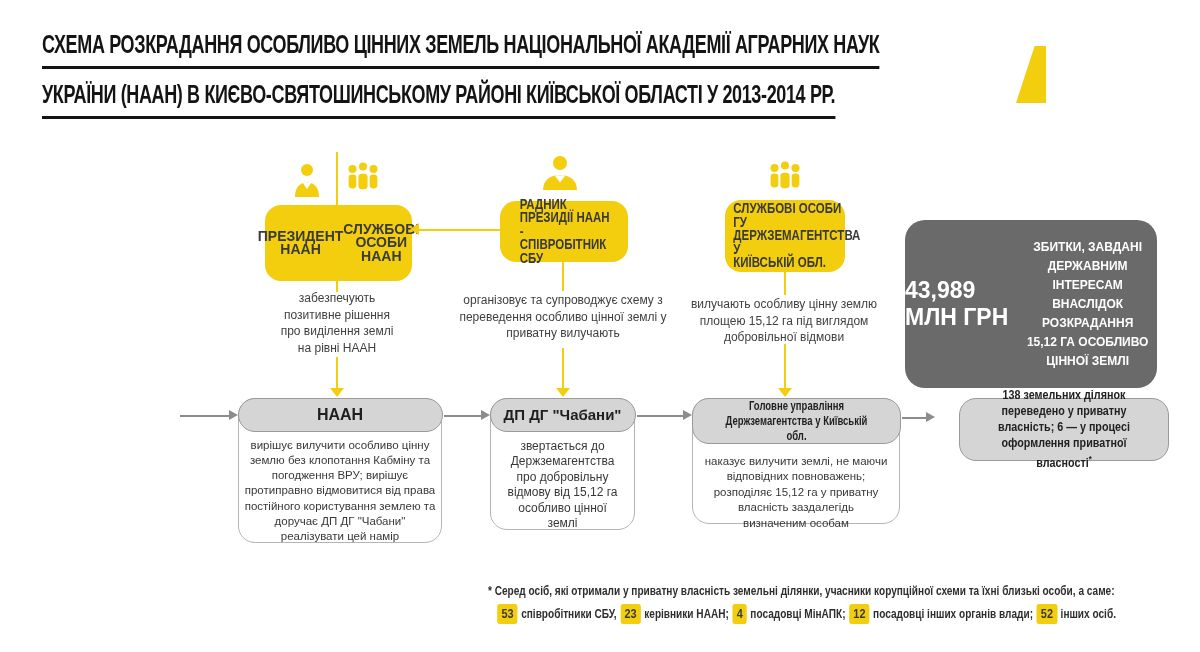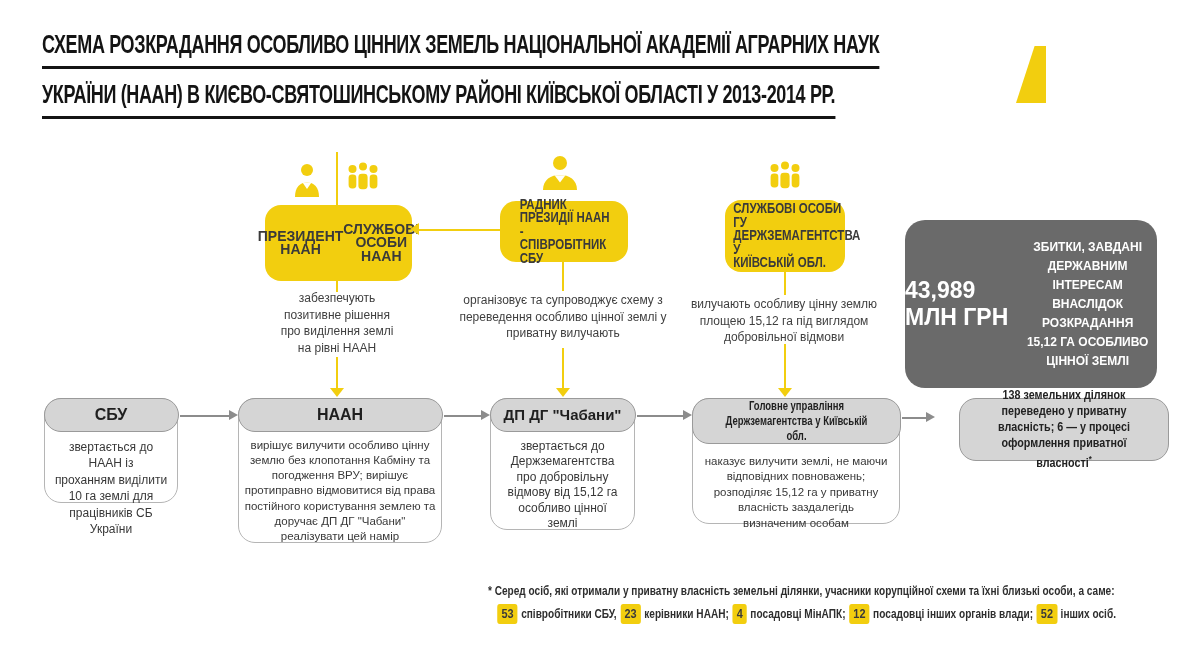--- a/index.html
+++ b/index.html
@@ -170,27 +170,20 @@
   <div class="vline" style="left:784px; top:344px; height:44px;"></div>
   <div class="yhead-down" style="left:778px; top:388px;"></div>
 
   <div class="dark-box">
     <div class="amount">43,989 МЛН ГРН</div>
     <div class="caption">ЗБИТКИ, ЗАВДАНІ ДЕРЖАВНИМ
 ІНТЕРЕСАМ ВНАСЛІДОК РОЗКРАДАННЯ
 15,12 ГА ОСОБЛИВО ЦІННОЇ ЗЕМЛІ</div>
   </div>
 
-  <div class="pbox" style="left:44px; top:398px; width:134px; height:105px;">
-    <div class="phead" style="font-size:16px;">СБУ</div>
-    <div class="pbody">звертається до НААН із
-проханням виділити
-10 га землі для
-працівників СБ України</div>
-  </div>
 
   <div class="hline-g" style="left:180px; top:415px; width:49px;"></div>
   <div class="ghead-right" style="left:229px; top:410px;"></div>
 
   <div class="pbox" style="left:238px; top:398px; width:204px; height:145px;">
     <div class="phead" style="font-size:16px;">НААН</div>
     <div class="pbody" style="font-size:11.5px; line-height:15.3px; padding:6px 2px;">вирішує вилучити особливо цінну
 землю без клопотання Кабміну та
 погодження ВРУ; вирішує
 протиправно відмовитися від права

